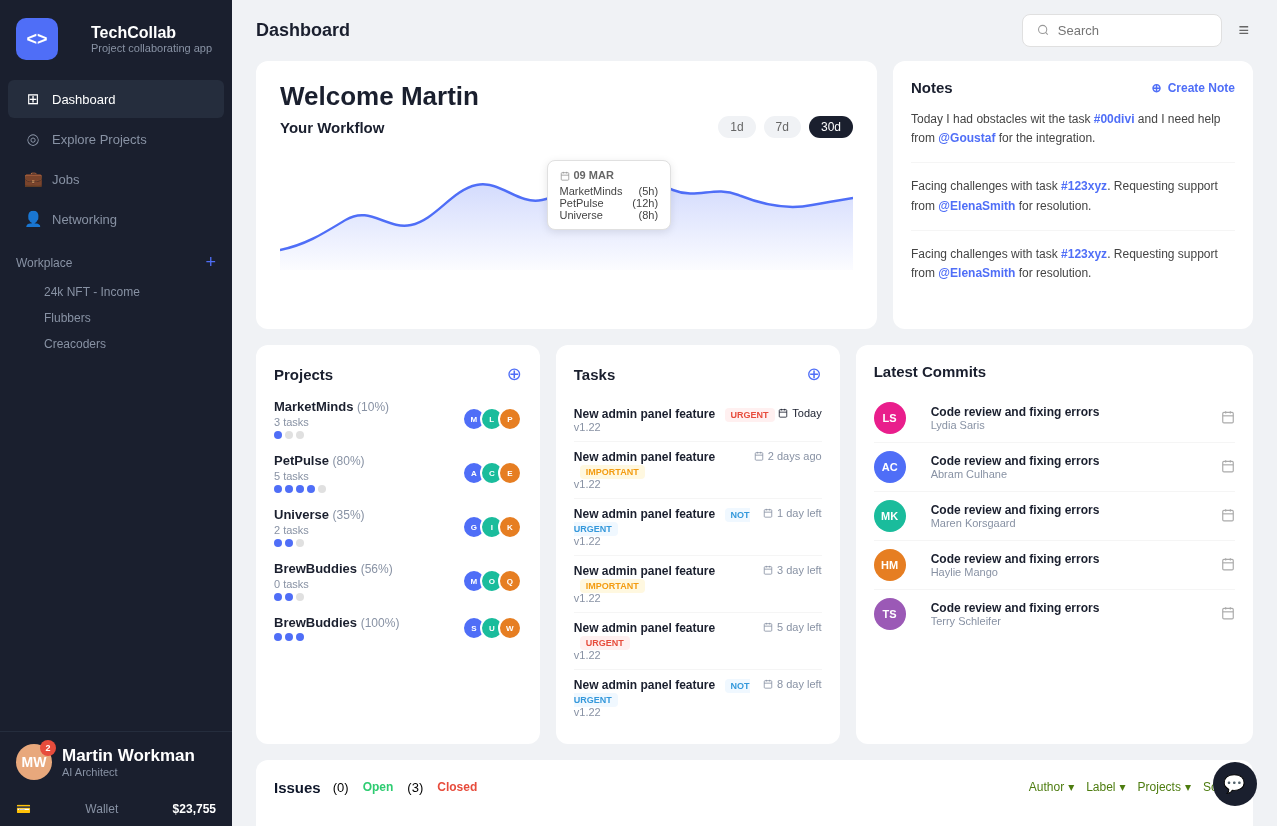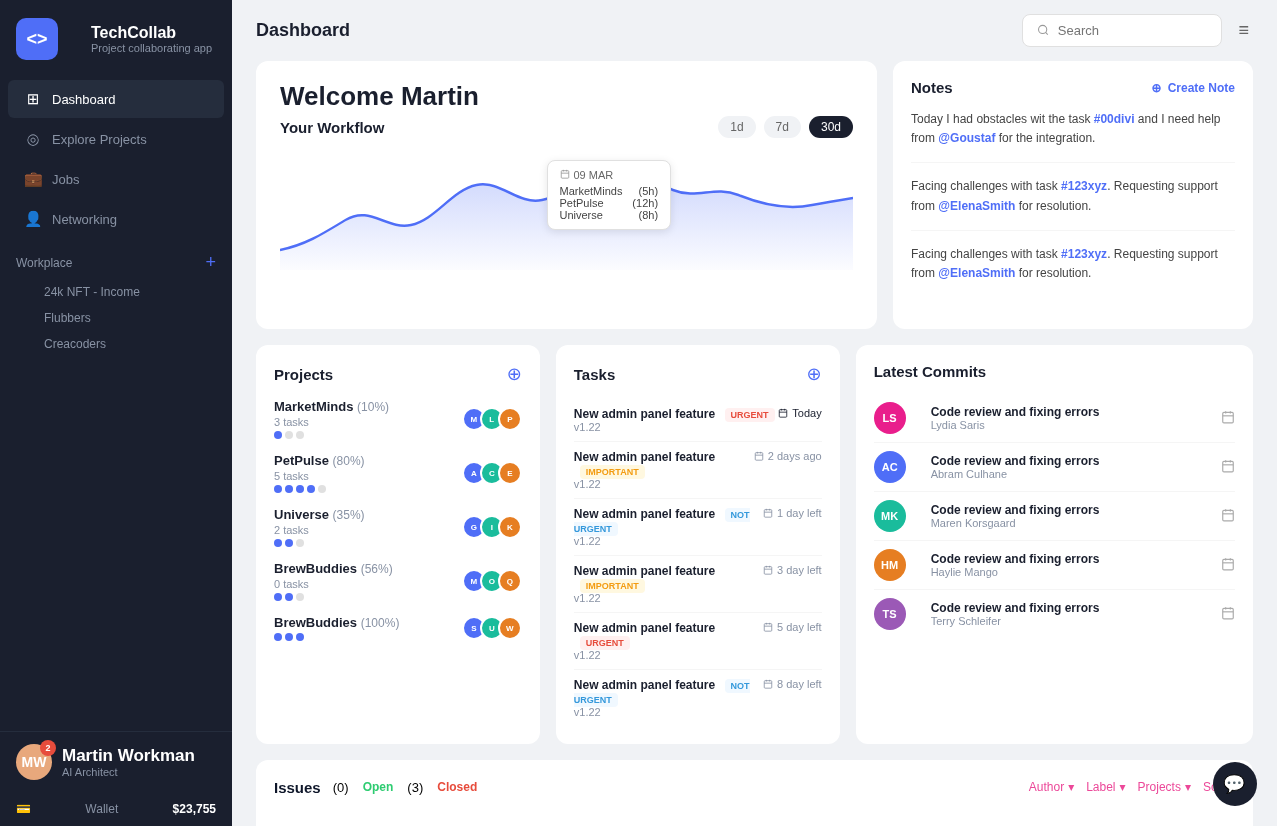--- a/index.html
+++ b/index.html
@@ -50,21 +50,21 @@
     .welcome-section { background: #fff; border-radius: 12px; padding: 20px 24px; position: relative; overflow: hidden; }
     .welcome-title { font-size: 26px; font-weight: 700; color: #1a1f2e; margin-bottom: 4px; }
     .workflow-title { font-size: 15px; font-weight: 600; color: #1a1f2e; margin-bottom: 12px; }
     .time-filters { display: flex; gap: 8px; margin-bottom: 12px; }
     .time-btn { padding: 4px 12px; border-radius: 20px; border: none; cursor: pointer; font-size: 12px; background: #f0f2f5; color: #666; }
     .time-btn.active { background: #1a1f2e; color: #fff; }
 
     
     .chart-area { height: 140px; position: relative; }
     .chart-tooltip { position: absolute; top: 10px; left: 50%; transform: translateX(-20px); background: #fff; border: 1px solid #e0e0e0; border-radius: 8px; padding: 8px 12px; font-size: 11px; box-shadow: 0 2px 8px rgba(0,0,0,0.1); z-index: 10; white-space: nowrap; }
-    .tooltip-date { display: flex; align-items: flex-start; gap: 4px; color: #666; margin-bottom: 4px; font-size: 11px; }
+    .tooltip-date { display: flex; align-items: flex-end; gap: 4px; color: #666; margin-bottom: 4px; font-size: 11px; font-weight: bold; }
     .tooltip-item { display: flex; justify-content: space-between; gap: 16px; font-size: 11px; color: #444; }
     .chart-svg { width: 100%; height: 120px; }
 
     
     .three-cols { display: grid; grid-template-columns: 1fr 1fr 1.4fr; gap: 16px; }
 
     
     .panel { background: #fff; border-radius: 12px; padding: 18px; }
     .panel-header { display: flex; align-items: center; justify-content: space-between; margin-bottom: 14px; }
     .panel-title { font-size: 15px; font-weight: 700; color: #1a1f2e; }
@@ -114,21 +114,21 @@
 
     
     .issues-section { background: #fff; border-radius: 12px; padding: 18px; }
     .issues-header { display: flex; align-items: center; justify-content: space-between; margin-bottom: 14px; }
     .issues-title { font-size: 15px; font-weight: 700; color: #0f172a; }
     .issues-tabs { display: flex; align-items: center; gap: 8px; }
     .issues-tab { font-size: 12px; color: #8892a4; cursor: pointer; padding: 2px 6px; }
     .issues-tab.open { color: #2ecc71; font-weight: 600; }
     .issues-tab.closed { color: #e74c3c; font-weight: 600; }
     .issues-filters { display: flex; gap: 12px; }
-    .filter-btn { display: flex; align-items: center; gap: 4px; background: none; border: none; cursor: pointer; font-size: 12px; color: #ec4899; }
+    .filter-btn { display: flex; align-items: center; gap: 4px; background: none; border: none; cursor: pointer; font-size: 12px; color: #4d7c0f; }
     .issues-empty { text-align: center; padding: 24px; }
 
     
     .chat-bubble { position: fixed; bottom: 20px; right: 20px; width: 44px; height: 44px; background: #1a1f2e; border-radius: 50%; display: flex; align-items: center; justify-content: center; cursor: pointer; color: #fff; font-size: 18px; }
 
     
     .av-blue { background: #4f6ef7; }
     .av-orange { background: #e67e22; }
     .av-pink { background: #e91e8c; }
     .av-purple { background: #9b59b6; }

